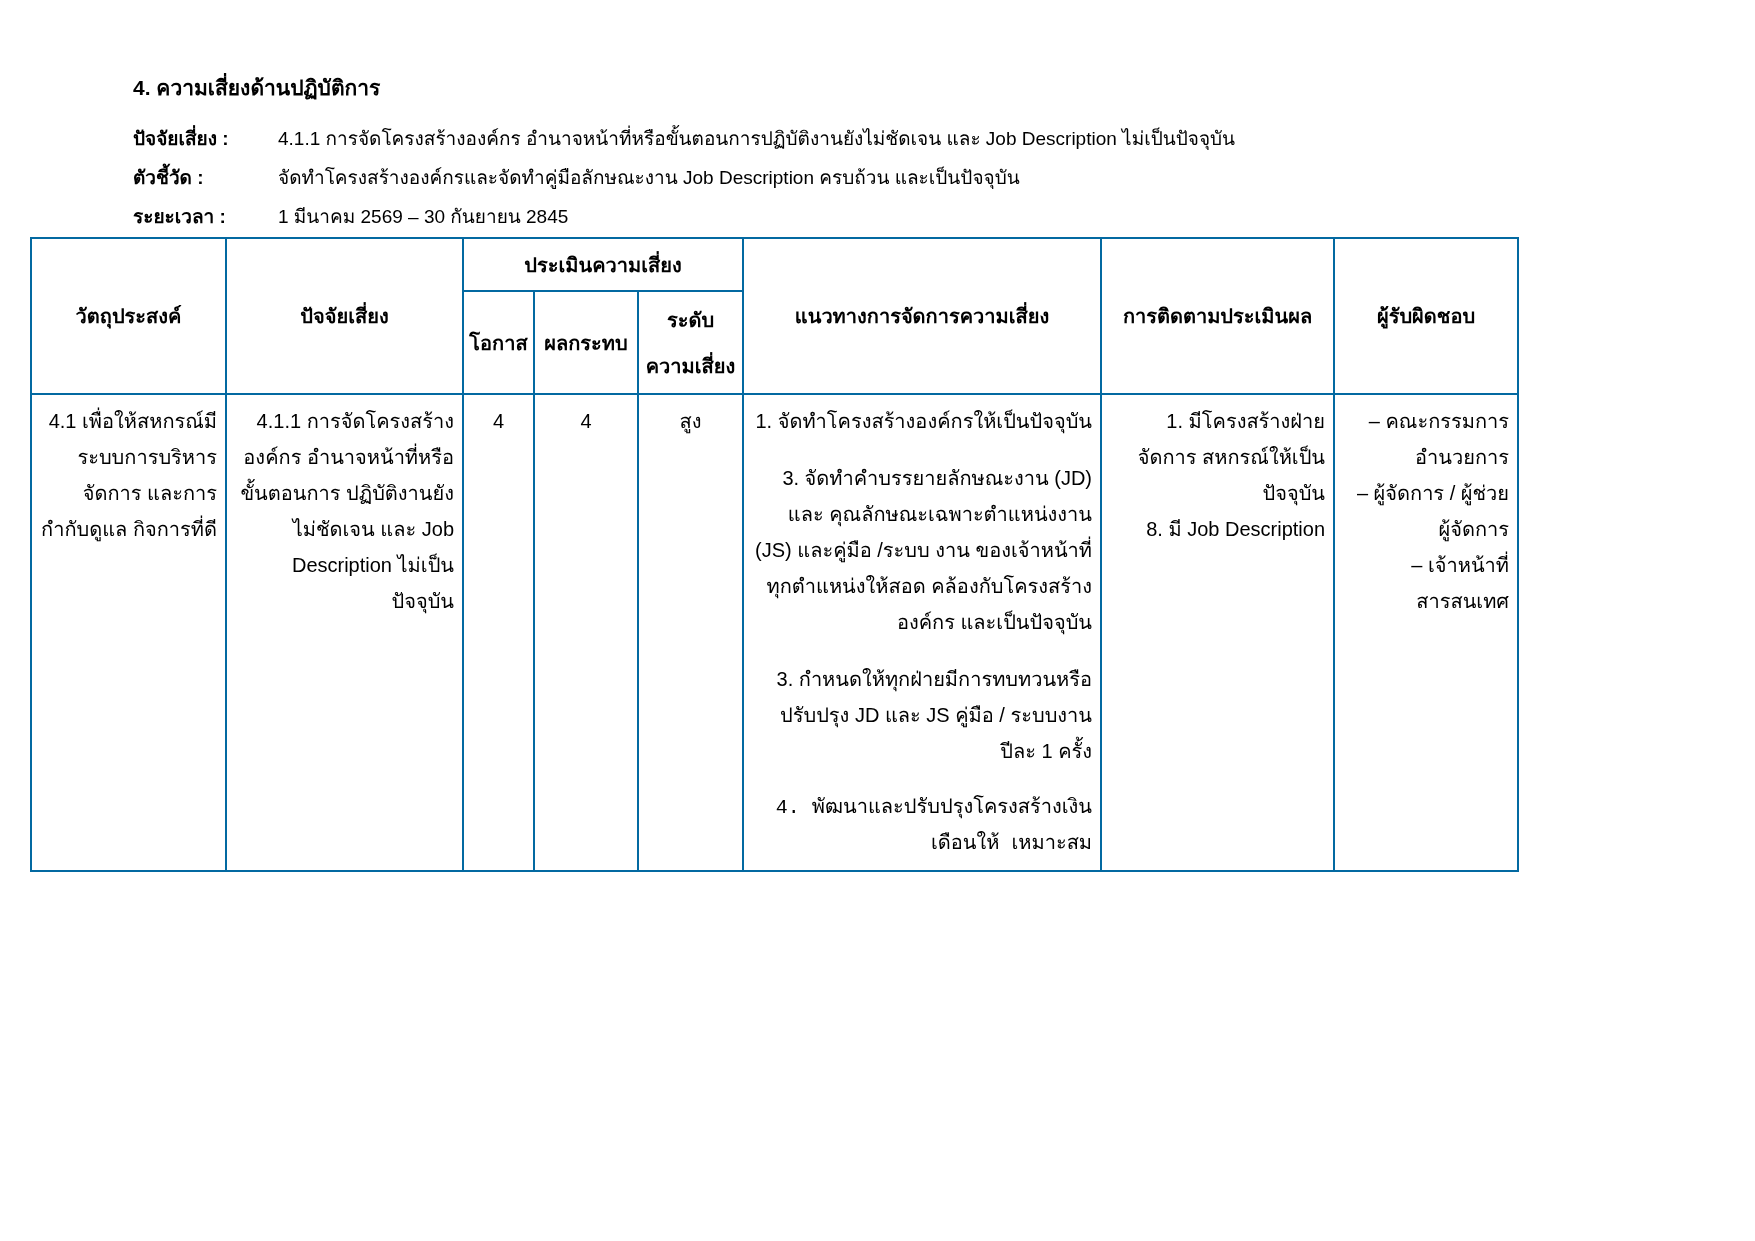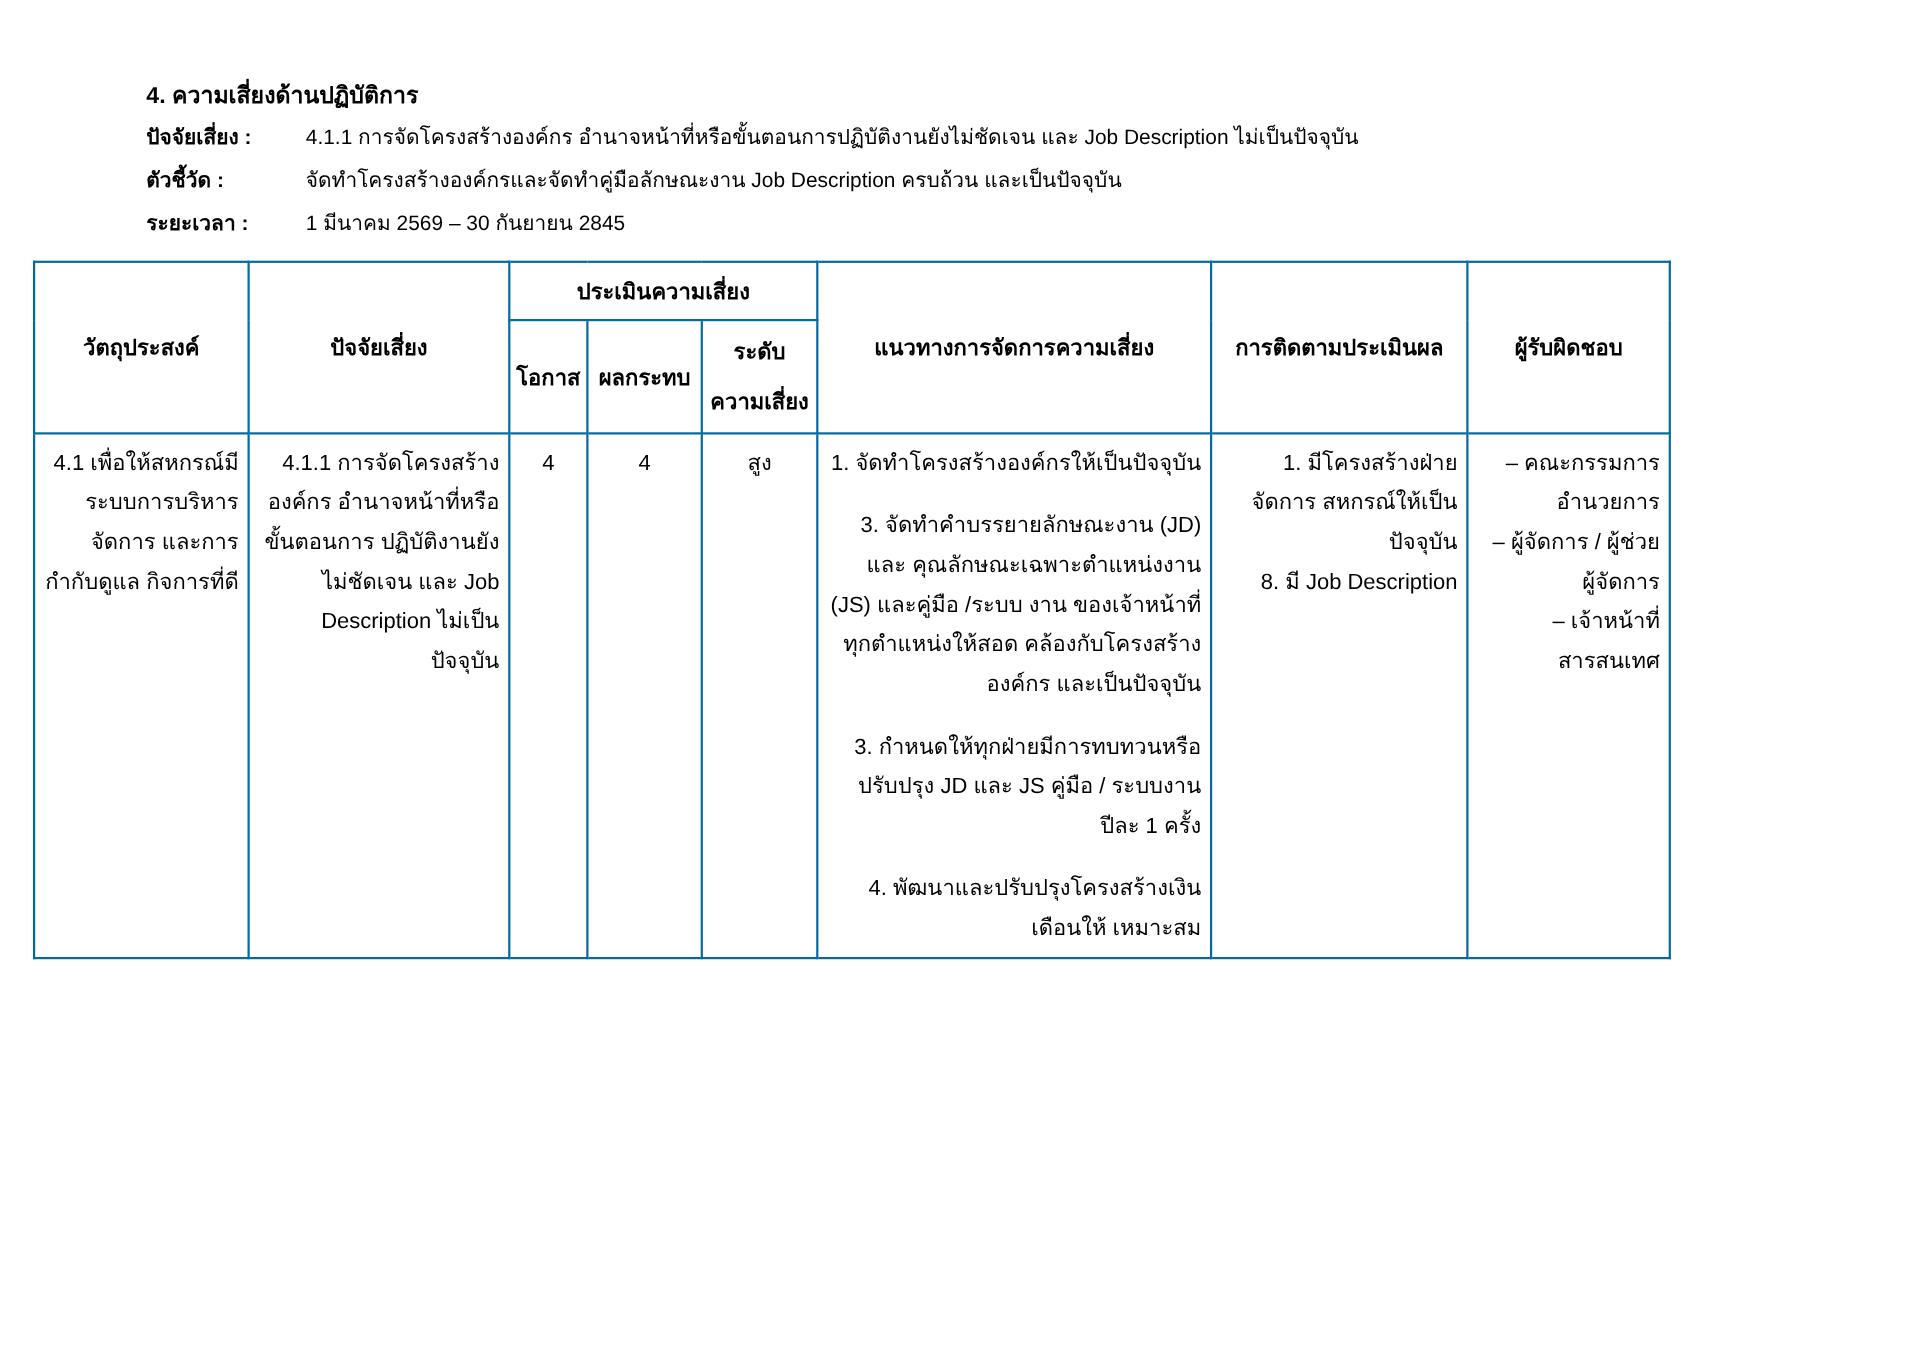--- a/index.html
+++ b/index.html
@@ -19,21 +19,21 @@
   }
   .doc-title {
     position: absolute;
     left: 133px; top: 76px;
     font-size: 21px;
     font-weight: bold;
     line-height: 24px;
   }
   .meta-block {
     position: absolute;
-    left: 133px; top: 115px;
+    left: 133px; top: 128px;
     width: 1380px;
   }
   .meta-row {
     display: flex;
     align-items: flex-start;
     line-height: 22px;
     margin-bottom: 17px;
     font-size: 19px;
   }
   .meta-label {
@@ -72,21 +72,21 @@
     text-align: right;
   }
   .risk-table td.cell-center {
     text-align: center;
     padding-left: 2px;
     padding-right: 2px;
   }
   .two-line span { display: block; line-height: 46px; }
   td p { margin: 0; }
   td.mgmt-cell p { margin: 0 0 21px 0; }
-  td.mgmt-cell p:last-child { margin-bottom: 0; }
+  td.mgmt-cell p:last-child { margin-bottom: 0; font-family: Liberation Mono, monospace; }
 </style>
 </head>
 <body>
 
 <div class="page">
 
   <div class="doc-title">4. ความเสี่ยงด้านปฏิบัติการ</div>
 
   <div class="meta-block">
     <div class="meta-row">

